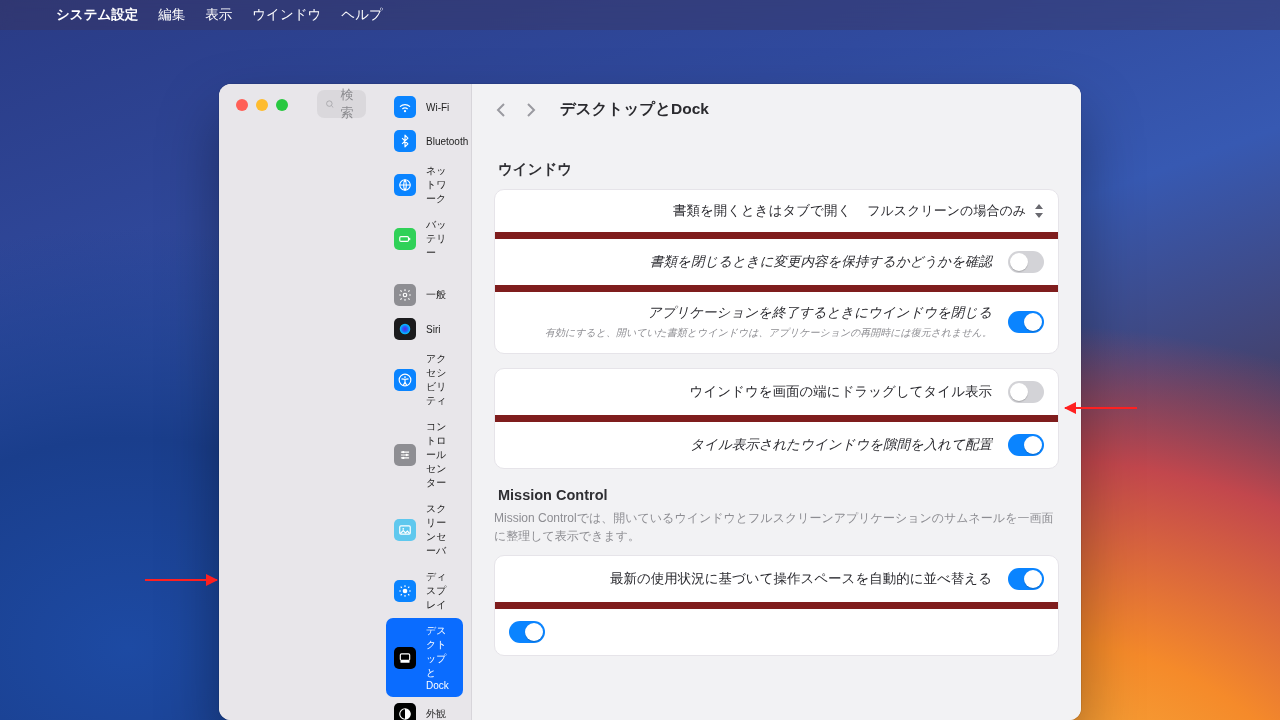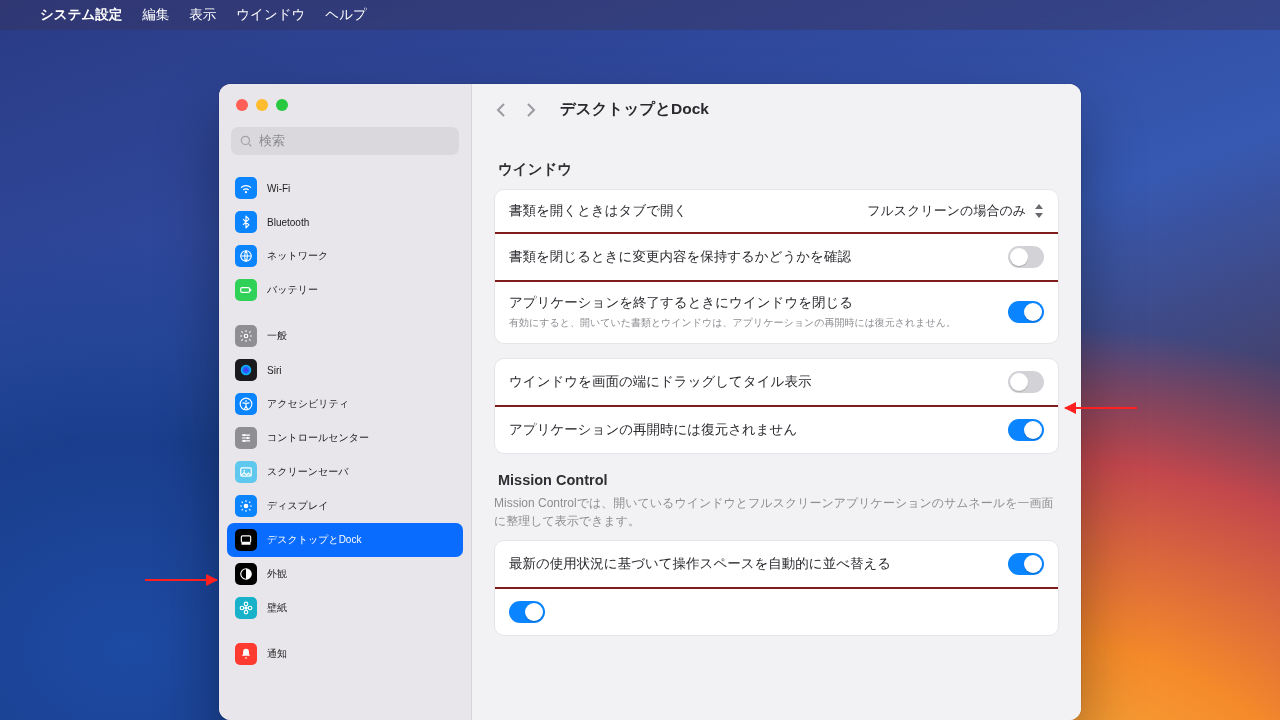--- a/index.html
+++ b/index.html
@@ -12,21 +12,21 @@
     background:
       radial-gradient(1200px 900px at 80% 120%, #f8be46 0%, #f58a2a 25%, #c2474d 45%, rgba(0,0,0,0) 60%),
       radial-gradient(900px 700px at 10% 90%, #1d4aa3 0%, #1a3e8c 30%, rgba(0,0,0,0) 60%),
       linear-gradient(160deg, #2a3b85 0%, #304a9e 30%, #3759b2 50%, #43426f 70%, #2a2342 100%);
   }
 
   
   .menubar {
     position: absolute; top: 0; left: 0; right: 0; height: 30px;
     display: flex; align-items: center; gap: 20px;
-    padding: 0 18px;
+    padding: 0 34px;
     color: #fff; font-size: 13.5px; font-weight: 500;
     background: rgba(60,50,80,.35);
     backdrop-filter: blur(6px);
   }
   .menubar .apple { font-size: 16px; margin-right: 2px; }
   .menubar .app { font-weight: 700; }
   .menubar span { cursor: default; }
 
   
   .window {
@@ -34,21 +34,21 @@
     border-radius: 12px; overflow: hidden;
     box-shadow: 0 30px 60px rgba(0,0,0,.35), 0 0 0 1px rgba(0,0,0,.08);
     display: flex; background: #f2f2f4;
   }
 
   
   .sidebar {
     width: 253px; flex: 0 0 253px;
     background: #e8e6ea;
     border-right: 1px solid #d7d5da;
-    display: flex; flex-direction: column;
+    display: flex; flex-direction: row;
   }
   .traffic { display: flex; gap: 8px; padding: 15px 17px 10px; }
   .dot { width: 12px; height: 12px; border-radius: 50%; }
   .dot.r { background:#ff5f57; } .dot.y{background:#febc2e;} .dot.g{background:#28c840;}
   .search {
     margin: 6px 12px 10px; height: 28px; border-radius: 7px;
     background: rgba(0,0,0,.06); display:flex; align-items:center; gap:6px; padding:0 8px;
     color:#8a8a8e; font-size:13px;
   }
   .search svg { width:14px; height:14px; opacity:.7; }
@@ -79,22 +79,22 @@
   .scroll { padding: 6px 22px 30px; overflow-y:auto; flex:1; }
 
   .grouptitle { font-size:14.5px; font-weight:700; color:#2f2f33; margin: 18px 4px 10px; }
   .groupdesc  { font-size:12px; color:#8d8d92; margin: -4px 0 10px; line-height:1.5; }
 
   .panel { background:#fff; border:1px solid #e6e4e9; border-radius:10px; }
   .row {
     display:flex; align-items:center; gap:16px; padding:12px 14px;
     font-size:13.5px; color:#2b2b30;
   }
-  .row + .row { border-top:2px solid #7f1d1d; }
-  .row .label { flex:1; }
+  .row + .row { border-top:7px solid #7f1d1d;font-style:italic; }
+  .row .label { flex:1;text-align:right; }
   .row .label .sub { display:block; font-size:10px; color:#8d8d92; margin-top:4px; line-height:1.45; }
 
   .select {
     display:flex; align-items:center; gap:8px; color:#2b2b30; font-size:13px;
   }
   .select svg{ width:10px; height:14px; color:#6a6a70; }
 
   
   .toggle {
     width:36px; height:22px; border-radius:11px; background:#d3d3d7; position:relative; flex:0 0 36px;
@@ -329,21 +329,21 @@
       </div>
 
       <div style="height:14px"></div>
 
       <div class="panel">
         <div class="row">
           <div class="label">ウインドウを画面の端にドラッグしてタイル表示</div>
           <div class="toggle"></div>
         </div>
         <div class="row">
-          <div class="label">アプリケーションの再開時には復元されません</div>
+          <div class="label">タイル表示されたウインドウを隙間を入れて配置</div>
           <div class="toggle on"></div>
         </div>
       </div>
 
       <div class="grouptitle">Mission Control</div>
       <div class="groupdesc">Mission Controlでは、開いているウインドウとフルスクリーンアプリケーションのサムネールを一画面に整理して表示できます。</div>
 
       <div class="panel">
         <div class="row">
           <div class="label">最新の使用状況に基づいて操作スペースを自動的に並べ替える</div>

